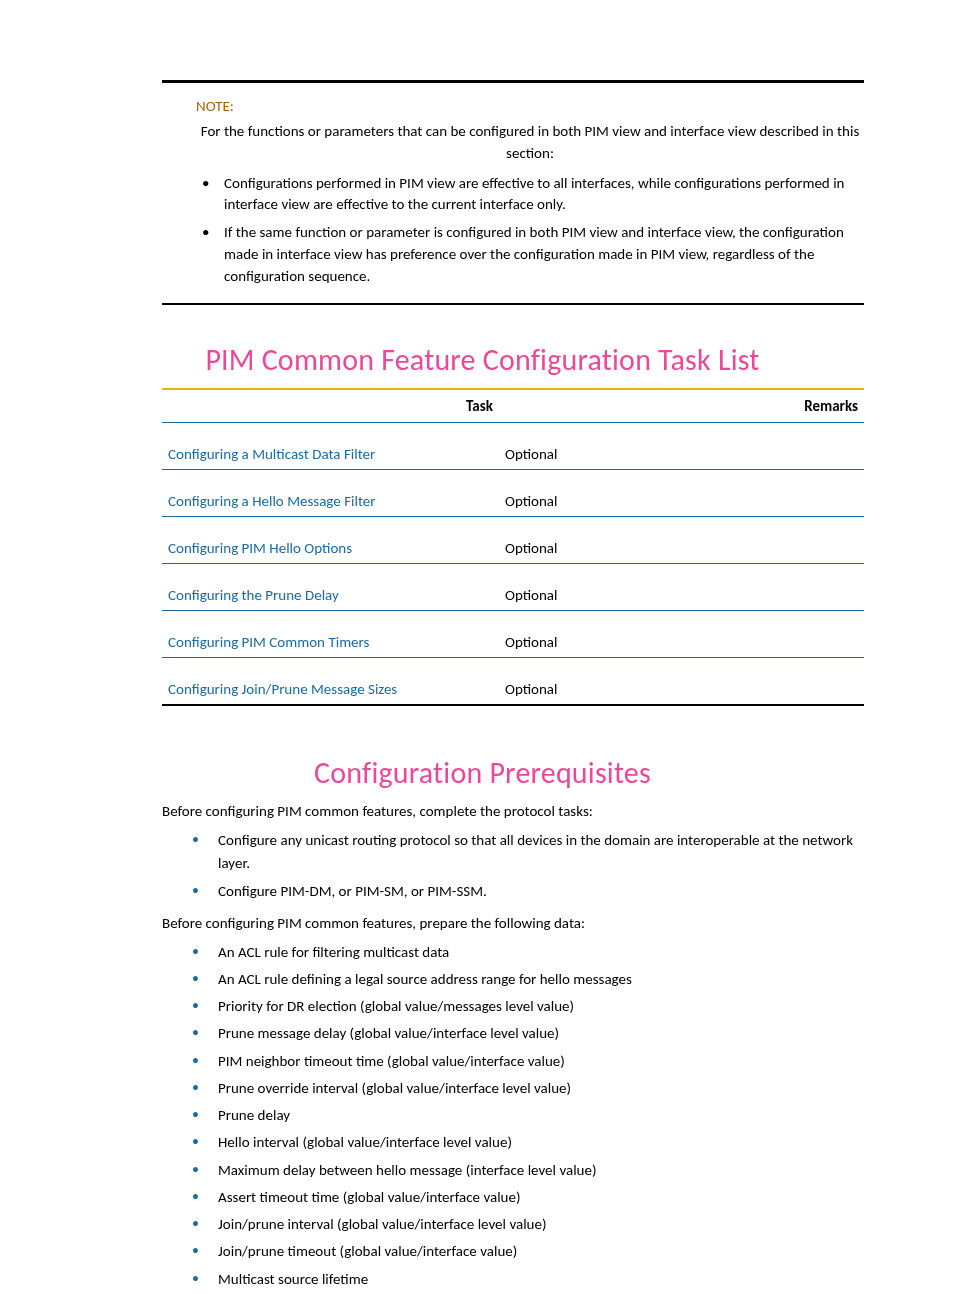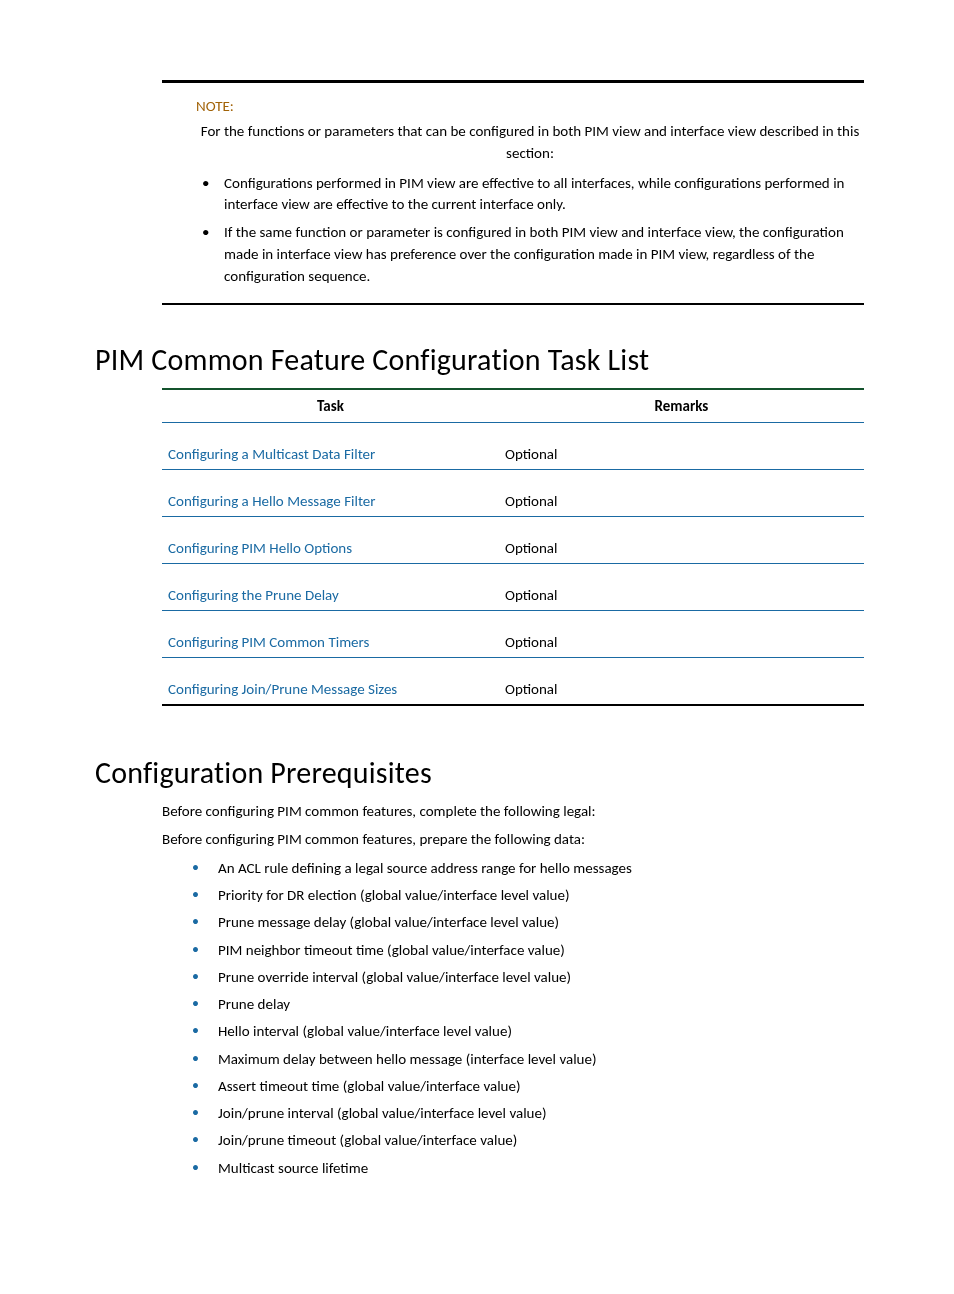--- a/index.html
+++ b/index.html
@@ -47,45 +47,46 @@
     line-height: 1.45;
     margin-bottom: 6px;
   }
   .note-list li::before {
     content: "•";
     position: absolute;
     left: 6px;
     color: #000;
   }
   h1 {
-    color: #000000;
+    color: #ec4899;
     font-weight: 400;
     font-size: 30px;
     margin-bottom: 10px;
-    margin-left: 5px;
+    margin-left: 11px;
     letter-spacing: 0.2px;
+    text-align: center;
   }
   .body-text {
     font-size: 15px;
     margin-left: 72px;
     margin-bottom: 6px;
     line-height: 1.45;
   }
   .task-table {
     margin-left: 72px;
     margin-top: 4px;
     margin-bottom: 48px;
     width: calc(100% - 72px);
     border-collapse: collapse;
   }
   .task-table th {
-    text-align: center;
+    text-align: right;
     font-weight: 700;
     font-size: 15px;
-    border-top: 2px solid #14532d;
+    border-top: 2px solid #eab308;
     border-bottom: 1px solid #1a6aa3;
     padding: 7px 6px 7px 6px;
   }
   .task-table td {
     font-size: 15px;
     padding: 22px 6px 6px 6px;
   }
   .task-table tbody tr {
     border-bottom: 1px solid #1a6aa3;
   }
@@ -168,25 +169,30 @@
         <td>Optional</td>
       </tr>
       <tr>
         <td><span class="task-link">Configuring Join/Prune Message Sizes</span></td>
         <td>Optional</td>
       </tr>
     </tbody>
   </table>
 
   <h1 class="section-gap">Configuration Prerequisites</h1>
-  <div class="body-text">Before configuring PIM common features, complete the following legal:</div>
+  <div class="body-text">Before configuring PIM common features, complete the protocol tasks:</div>
+  <ul class="main-list">
+    <li>Configure any unicast routing protocol so that all devices in the domain are interoperable at the network layer.</li>
+    <li>Configure PIM-DM, or PIM-SM, or PIM-SSM.</li>
+  </ul>
   <div class="body-text">Before configuring PIM common features, prepare the following data:</div>
   <ul class="main-list">
+    <li>An ACL rule for filtering multicast data</li>
     <li>An ACL rule defining a legal source address range for hello messages</li>
-    <li>Priority for DR election (global value/interface level value)</li>
+    <li>Priority for DR election (global value/messages level value)</li>
     <li>Prune message delay (global value/interface level value)</li>
     <li>PIM neighbor timeout time (global value/interface value)</li>
     <li>Prune override interval (global value/interface level value)</li>
     <li>Prune delay</li>
     <li>Hello interval (global value/interface level value)</li>
     <li>Maximum delay between hello message (interface level value)</li>
     <li>Assert timeout time (global value/interface value)</li>
     <li>Join/prune interval (global value/interface level value)</li>
     <li>Join/prune timeout (global value/interface value)</li>
     <li>Multicast source lifetime</li>

